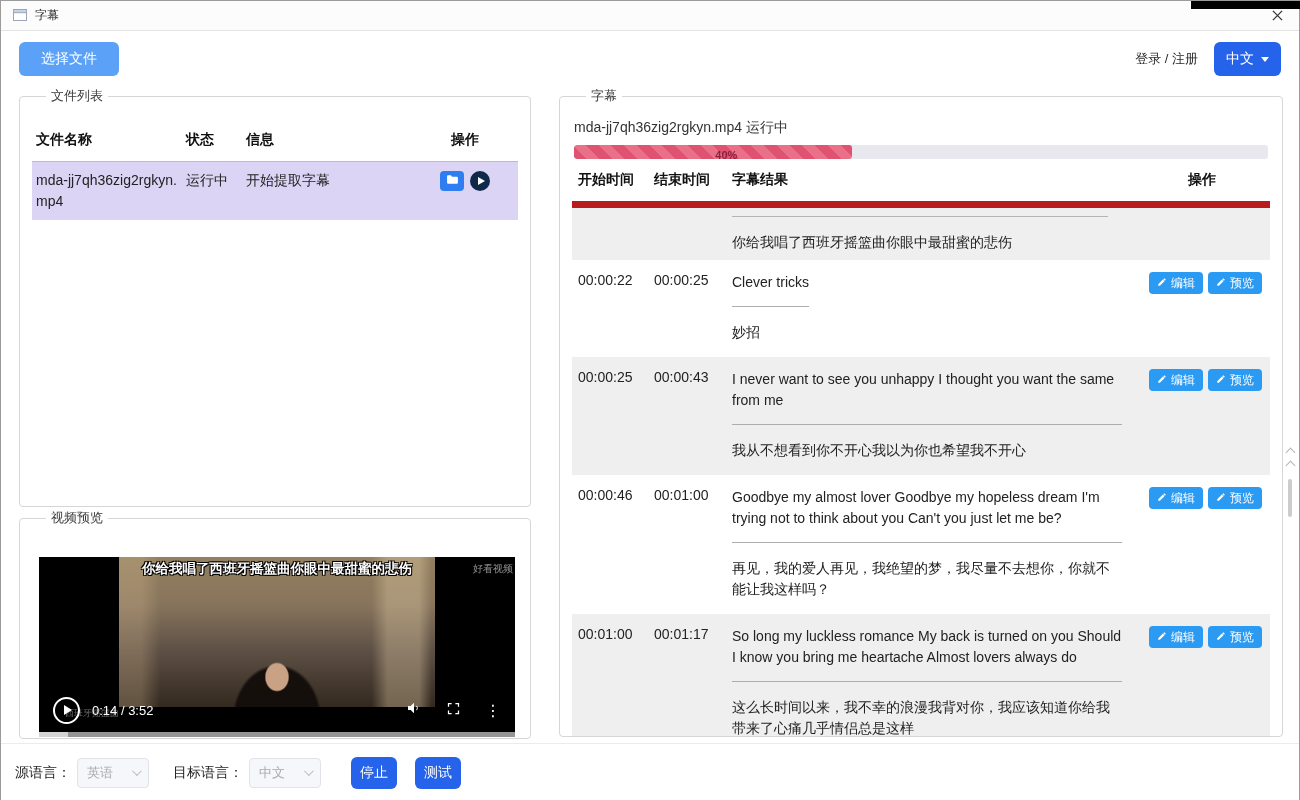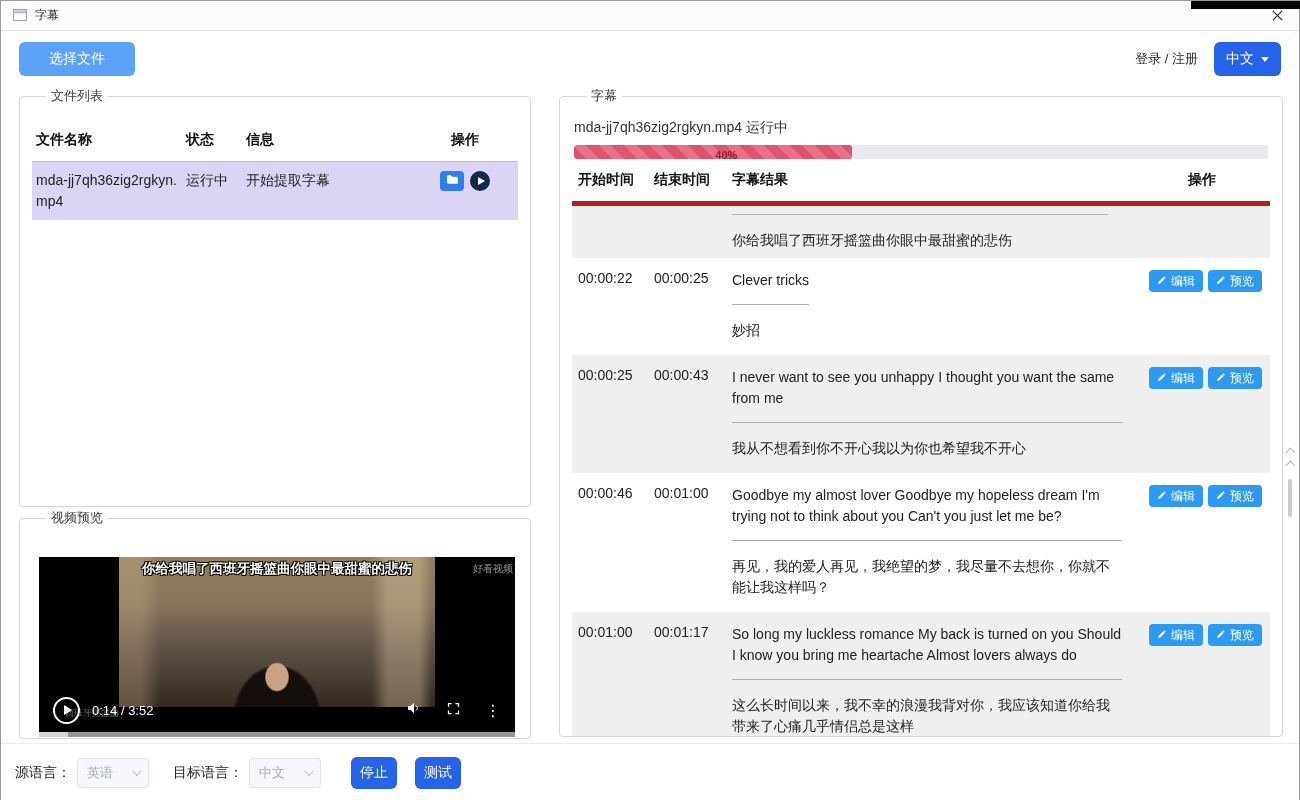--- a/index.html
+++ b/index.html
@@ -12,21 +12,21 @@
   .titlebar { position: absolute; top: 0; left: 0; right: 0; height: 30px; background: #fcfcfc;
               border-bottom: 1px solid #e4e4e4; display: flex; align-items: center; padding: 0 12px; }
   .title-text { font-size: 12px; color: #1d1d1d; margin-left: 8px; }
   .close-btn { margin-left: auto; width: 20px; height: 20px; display: flex; align-items: center; justify-content: center; cursor: pointer; }
   .black-strip { position: absolute; top: 0; left: 1190px; width: 109px; height: 8px; background: #000; }
 
   
   .toolbar { position: absolute; top: 40px; left: 0; right: 0; height: 36px; padding: 0 18px;
              display: flex; align-items: center; }
   .btn-select-file { background: #5aa1f7; color: #fff; border: none; border-radius: 6px; height: 34px;
-                     padding: 0 30px; font-size: 14px; cursor: pointer; font-family: inherit; }
+                     padding: 0 22px; font-size: 14px; cursor: pointer; font-family: inherit; }
   .auth-text { margin-left: auto; font-size: 13px; color: #2b2b2b; margin-right: 16px; cursor: pointer; }
   .btn-lang { background: #2563eb; color: #fff; border: none; border-radius: 6px; height: 34px;
               padding: 0 12px; font-size: 14px; display: flex; align-items: center; gap: 7px; cursor: pointer; font-family: inherit; }
   .caret-down { width: 0; height: 0; border-left: 4px solid transparent; border-right: 4px solid transparent;
                 border-top: 5px solid #fff; }
 
   
   fieldset { position: absolute; border: 1px solid #d6d6d6; border-radius: 4px; background: #fff; padding: 0 12px; }
   legend { font-size: 13px; color: #3c3c3c; padding: 0 5px; margin-left: 14px; }
   #fs-files { left: 18px; top: 86px; width: 512px; height: 420px; }
@@ -80,21 +80,21 @@
 
   
   .file-status { font-size: 14px; color: #333; margin: 14px 2px 8px; }
   .progress { position: relative; height: 14px; background: #e8e8ee; border-radius: 3px; margin: 0 2px; overflow: hidden; }
   .progress-fill { position: absolute; left: 0; top: 0; bottom: 0; border-radius: 3px; text-align: center;
     background: repeating-linear-gradient(45deg, #df5270 0 9px, #e97088 9px 18px); }
   .progress-label { font-size: 11px; font-weight: bold; color: #8d2039; line-height: 14px; margin-left: 27px; }
 
   .subs-header, .sub-row { display: grid; grid-template-columns: 76px 78px 1fr 132px; padding-left: 6px; padding-right: 2px; }
   .subs-header { font-weight: bold; font-size: 14px; color: #111; padding-top: 12px; padding-bottom: 12px;
-                 border-bottom: 5px solid #b91c1c; }
+                 border-bottom: 7px solid #b91c1c; }
   .subs-header .h-actions { justify-self: center; }
   .sub-row { font-size: 14px; padding-top: 12px; padding-bottom: 14px; align-items: start; }
   .sub-row.alt { background: #efefef; }
   .cell.time { color: #222; }
   .cell.text { line-height: 1.5; padding-right: 14px; }
   .cell.text .en { width: fit-content; max-width: 100%; padding-bottom: 13px; border-bottom: 1px solid #adadad; }
   .cell.text .zh { margin-top: 15px; }
   .cut-line { border-top: 1px solid #b5b5b5; margin-top: 2px; margin-right: 14px; }
   .sub-row.partial { height: 52px; overflow: hidden; padding-top: 6px; }
   .cell.actions { display: flex; gap: 5px; justify-content: flex-end; padding-right: 6px; }

